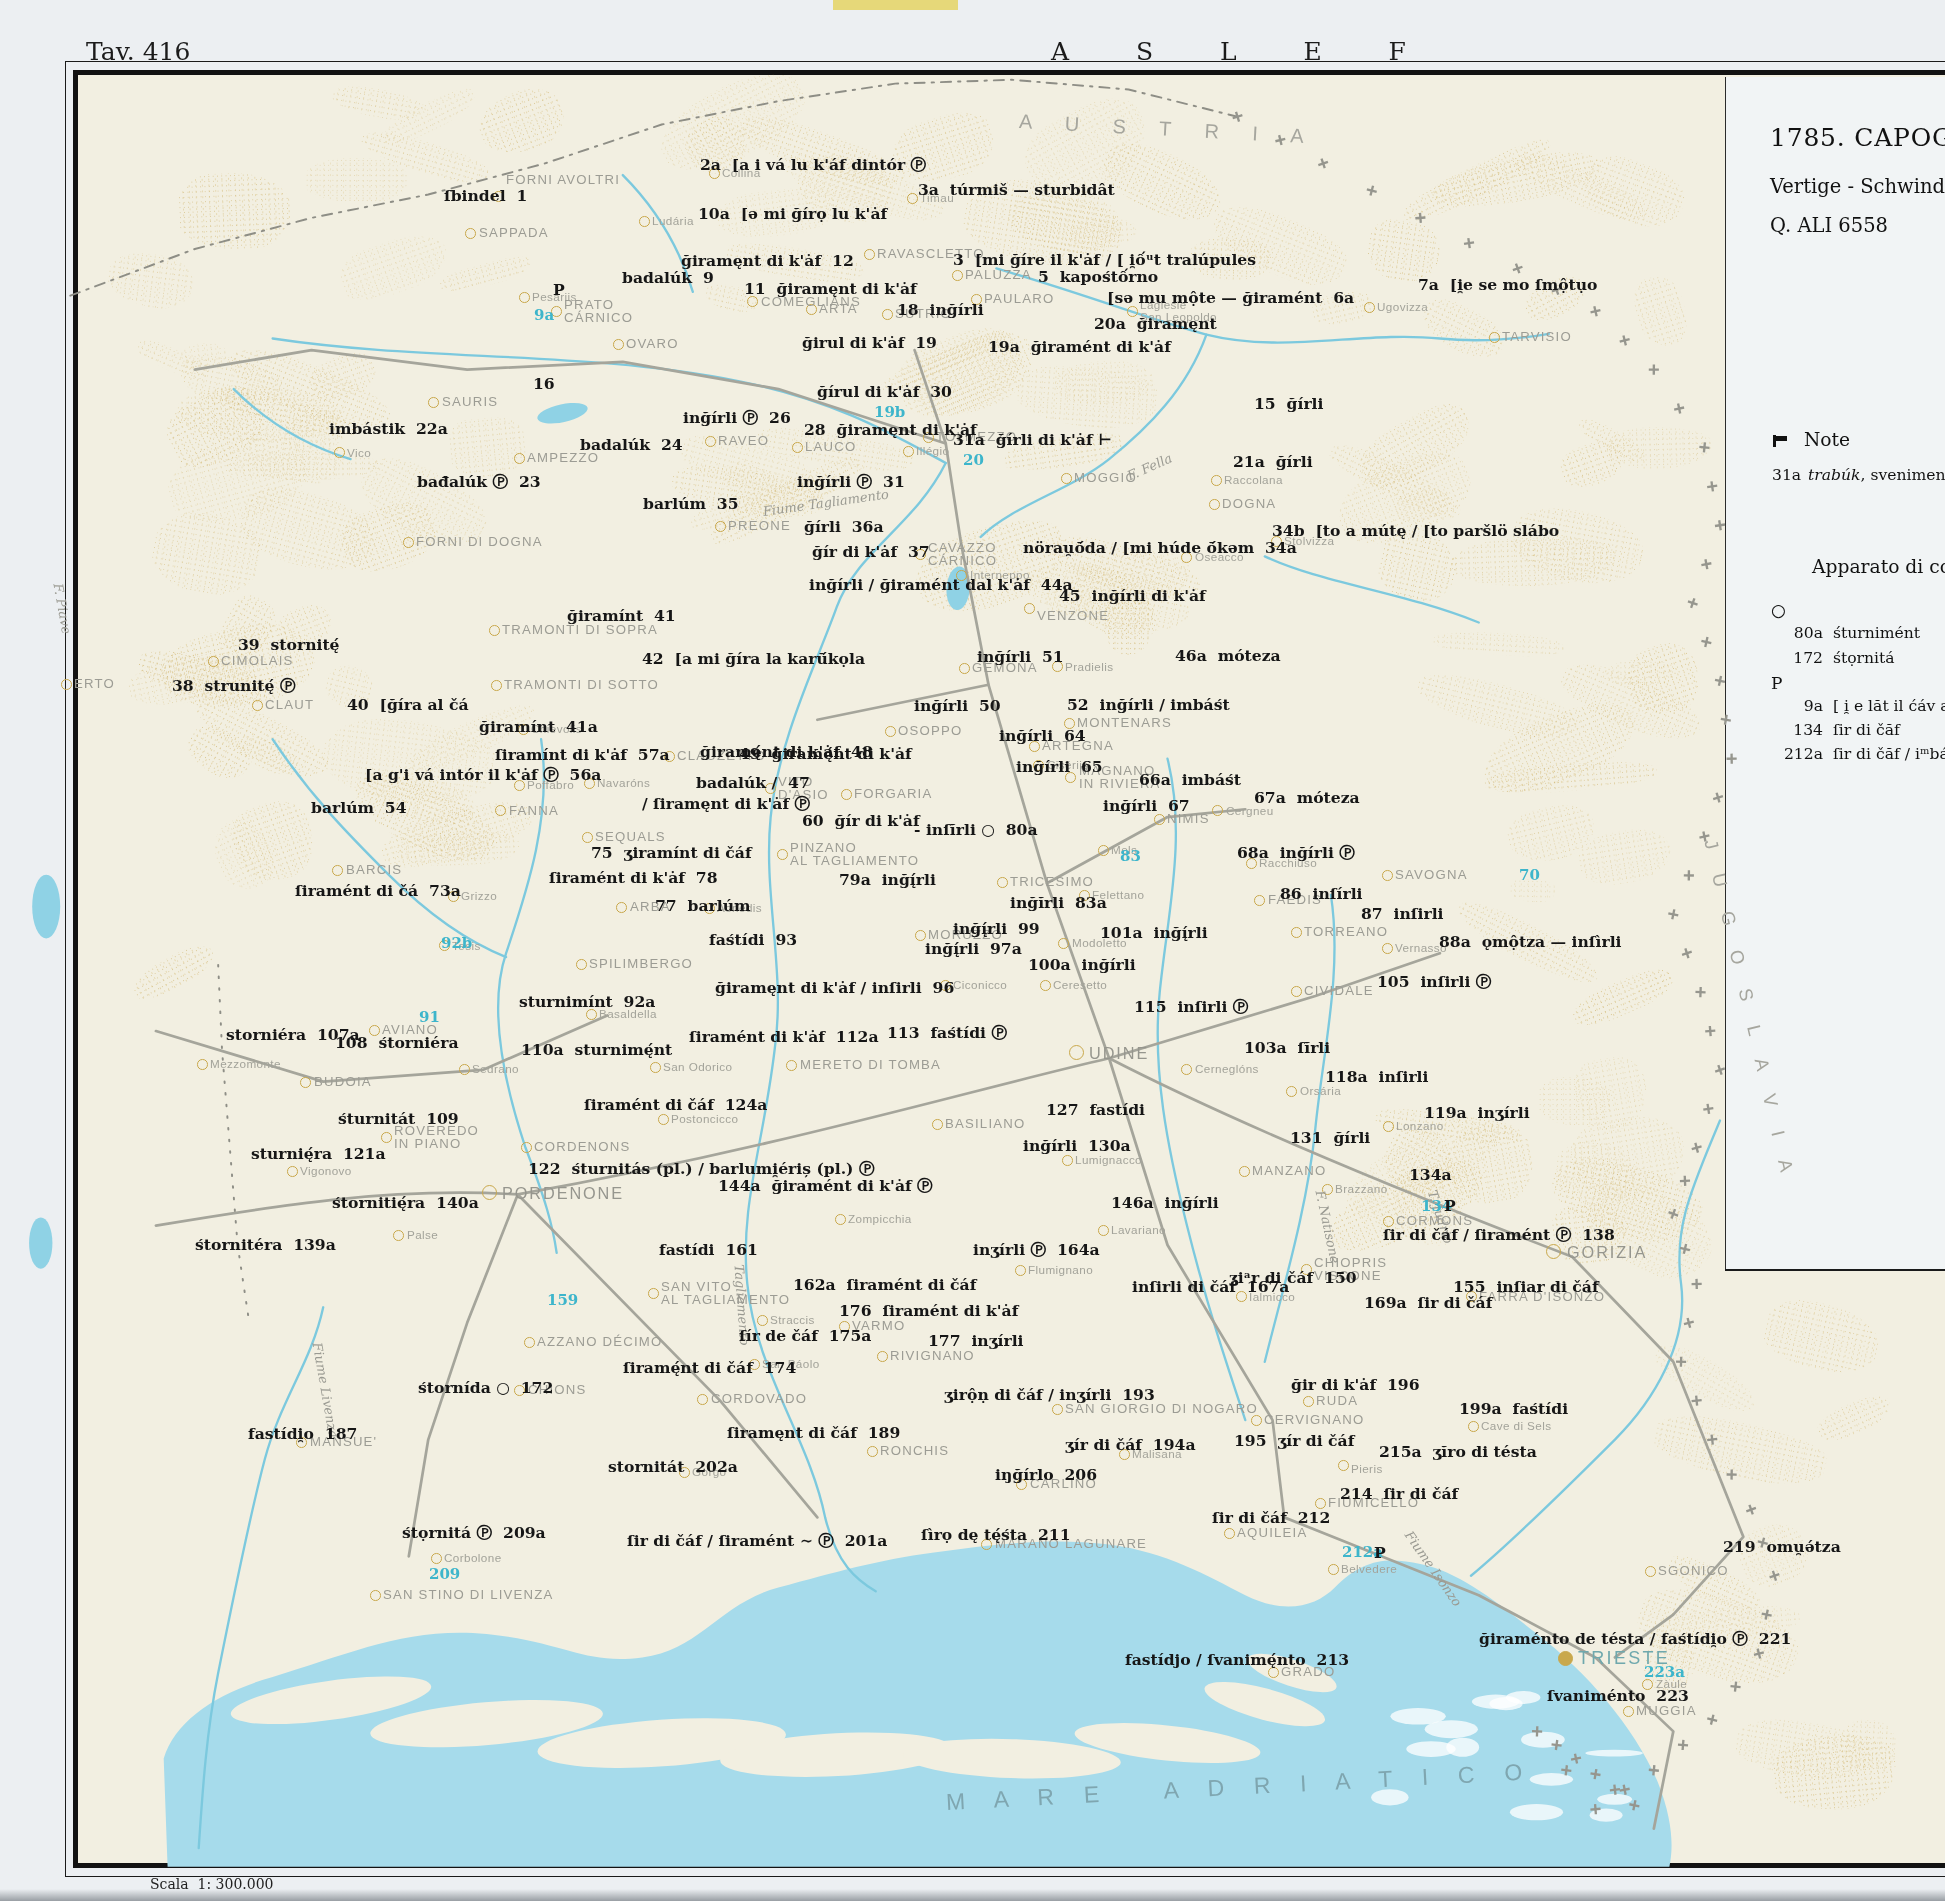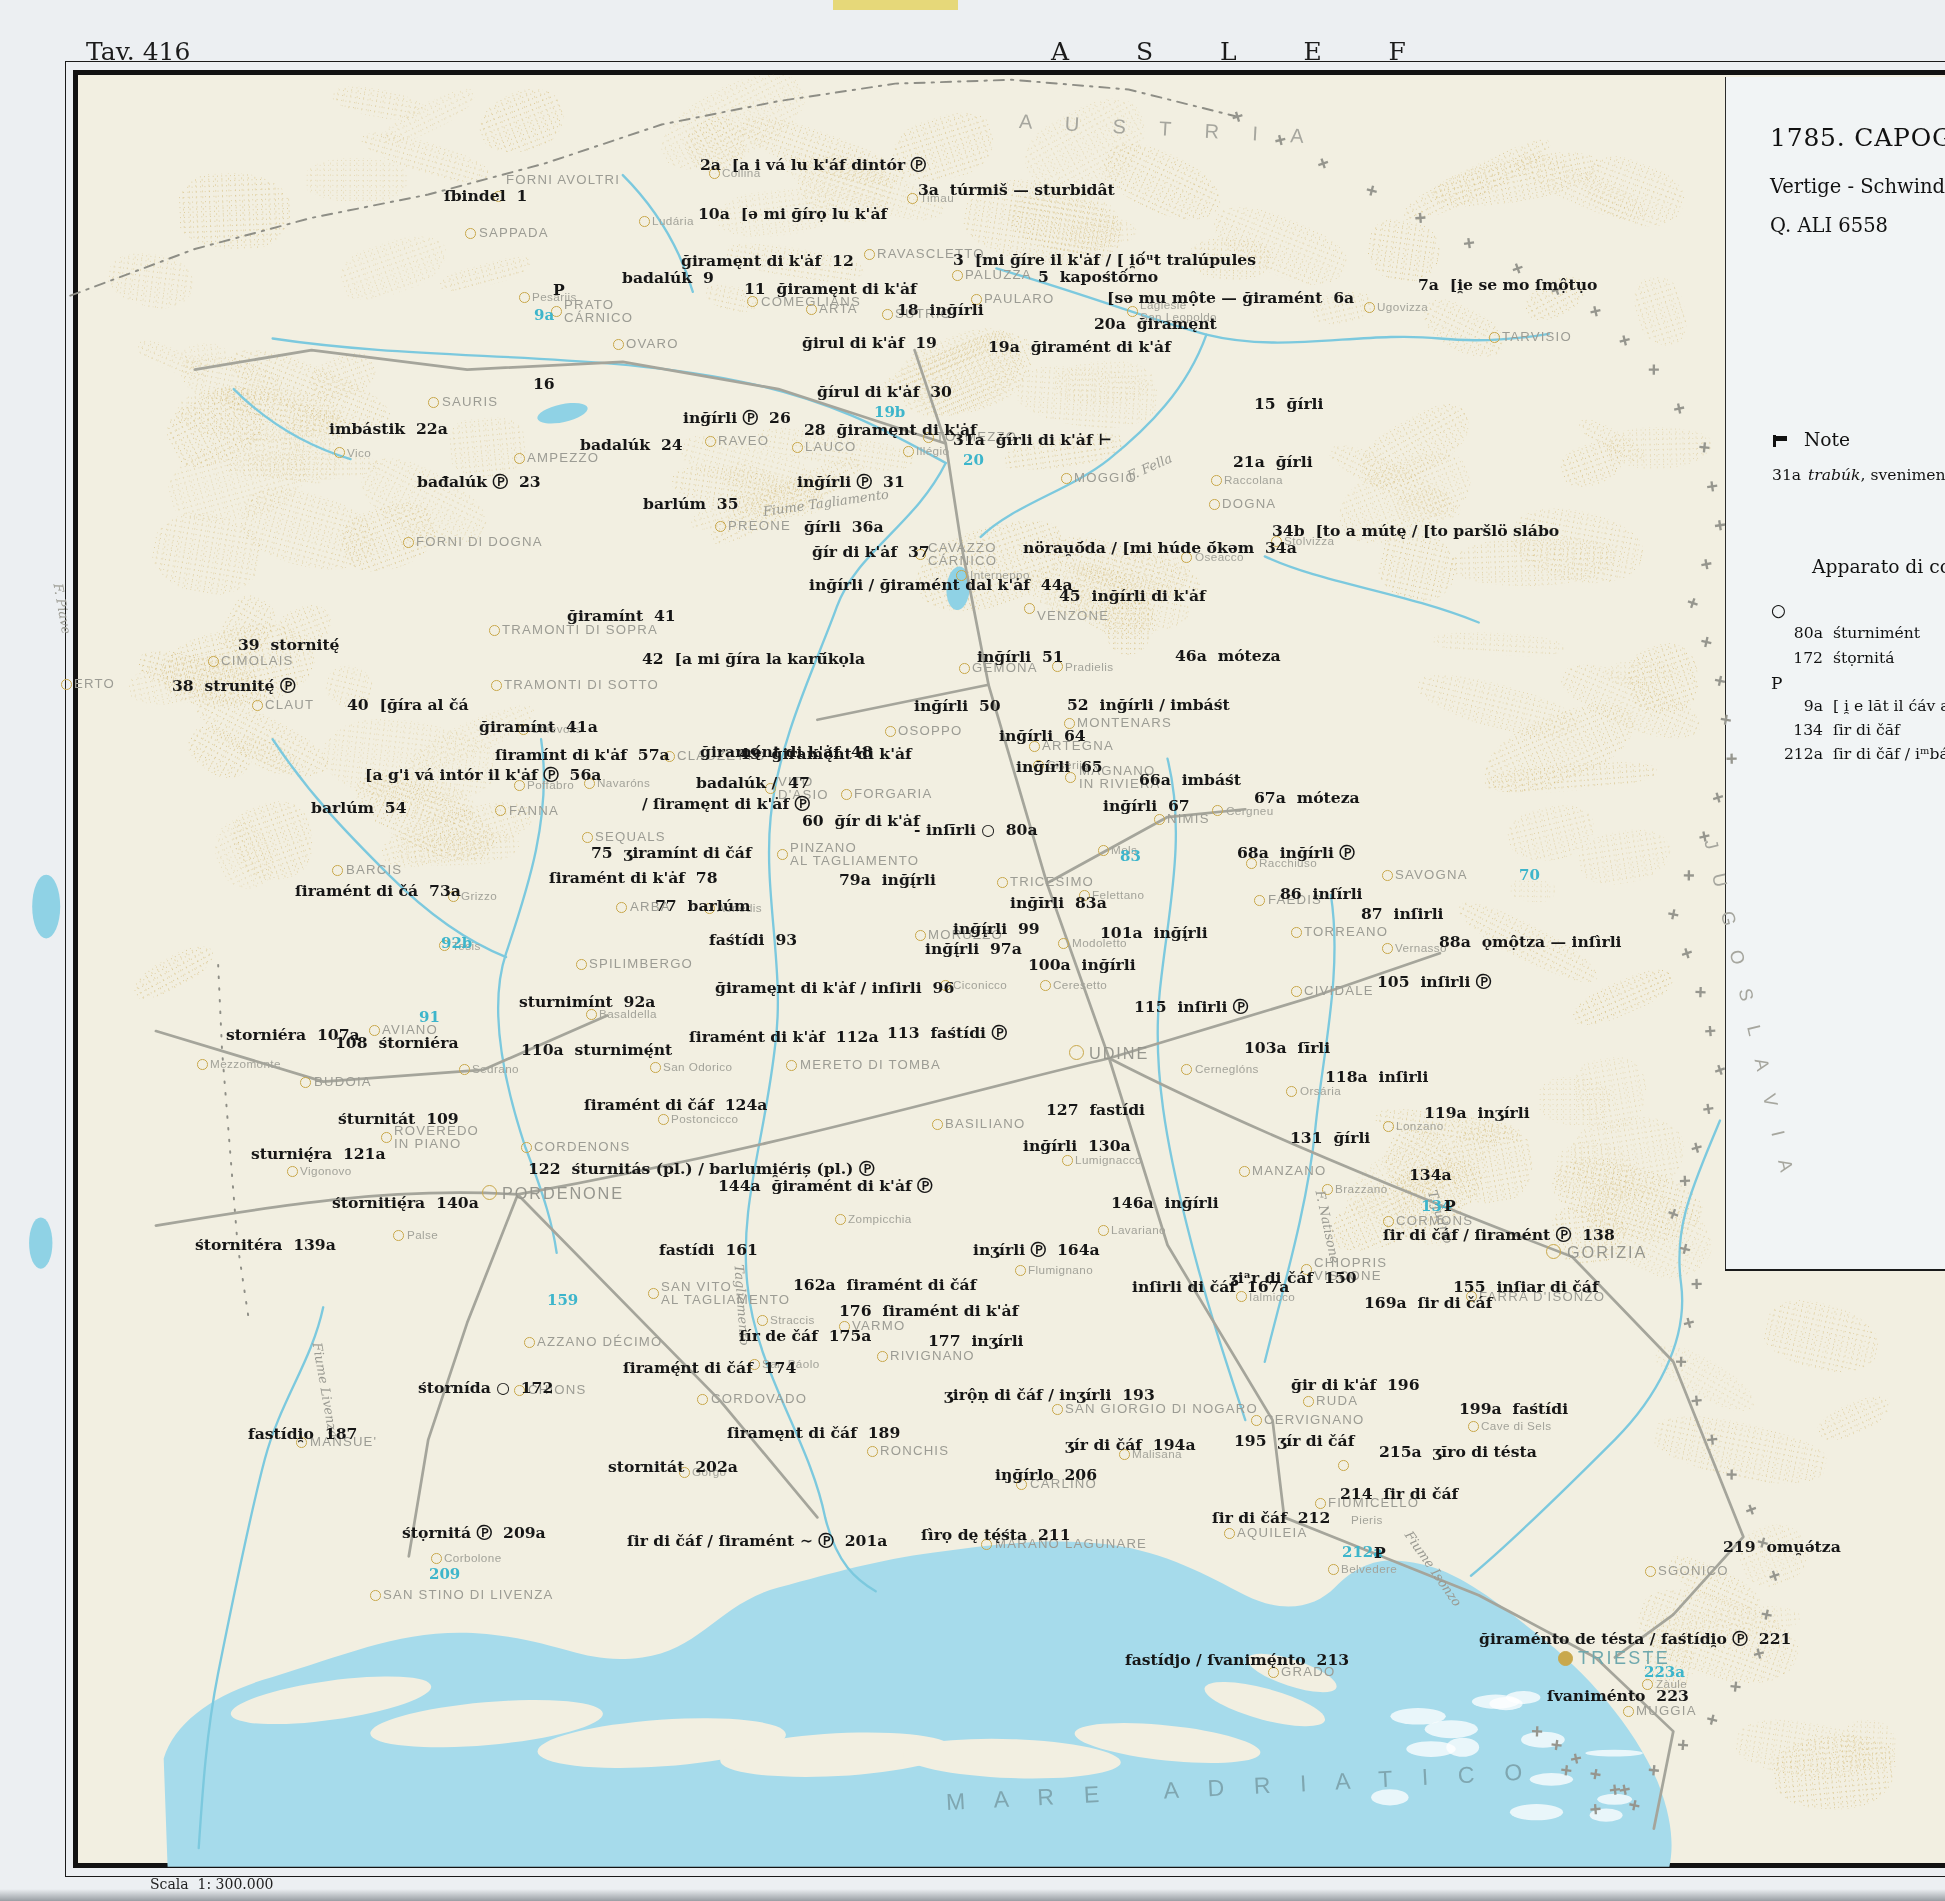--- a/index.html
+++ b/index.html
@@ -735,21 +735,21 @@
       <div class="town t1" style="left: 383px; top: 1595px;">SAN STINO DI LIVENZA</div>
       <div class="ring" style="width: 8.6px; height: 8.6px; border-width: 1.6px; left: 370px; top: 1590px;"></div>
       <div class="town t1" style="left: 1065px; top: 1409px;">SAN GIORGIO DI NOGARO</div>
       <div class="ring" style="width: 8.6px; height: 8.6px; border-width: 1.6px; left: 1052px; top: 1404px;"></div>
       <div class="town t1" style="left: 1316px; top: 1401px;">RUDA</div>
       <div class="ring" style="width: 8.6px; height: 8.6px; border-width: 1.6px; left: 1303px; top: 1396px;"></div>
       <div class="town t1" style="left: 1264px; top: 1420px;">CERVIGNANO</div>
       <div class="ring" style="width: 8.6px; height: 8.6px; border-width: 1.6px; left: 1251px; top: 1415px;"></div>
       <div class="town t2" style="left: 1132px; top: 1454px;">Malisana</div>
       <div class="ring" style="width: 8.6px; height: 8.6px; border-width: 1.6px; left: 1119px; top: 1449px;"></div>
-      <div class="town t2" style="left: 1351px; top: 1520px; text-align: right;">Pieris</div>
+      <div class="town t2" style="left: 1351px; top: 1469px; text-align: right;">Pieris</div>
       <div class="ring" style="width: 8.6px; height: 8.6px; border-width: 1.6px; left: 1338px; top: 1460px;"></div>
       <div class="town t2" style="left: 1481px; top: 1426px;">Cave di Sels</div>
       <div class="ring" style="width: 8.6px; height: 8.6px; border-width: 1.6px; left: 1468px; top: 1421px;"></div>
       <div class="town t1" style="left: 1030px; top: 1484px;">CARLINO</div>
       <div class="ring" style="width: 8.6px; height: 8.6px; border-width: 1.6px; left: 1016px; top: 1479px;"></div>
       <div class="town t1" style="left: 1328px; top: 1503px;">FIUMICELLO</div>
       <div class="ring" style="width: 8.6px; height: 8.6px; border-width: 1.6px; left: 1315px; top: 1498px;"></div>
       <div class="town t1" style="left: 995px; top: 1544px;">MARANO LAGUNARE</div>
       <div class="ring" style="width: 8.6px; height: 8.6px; border-width: 1.6px; left: 981px; top: 1539px;"></div>
       <div class="town t1" style="left: 1237px; top: 1533px;">AQUILEIA</div>

